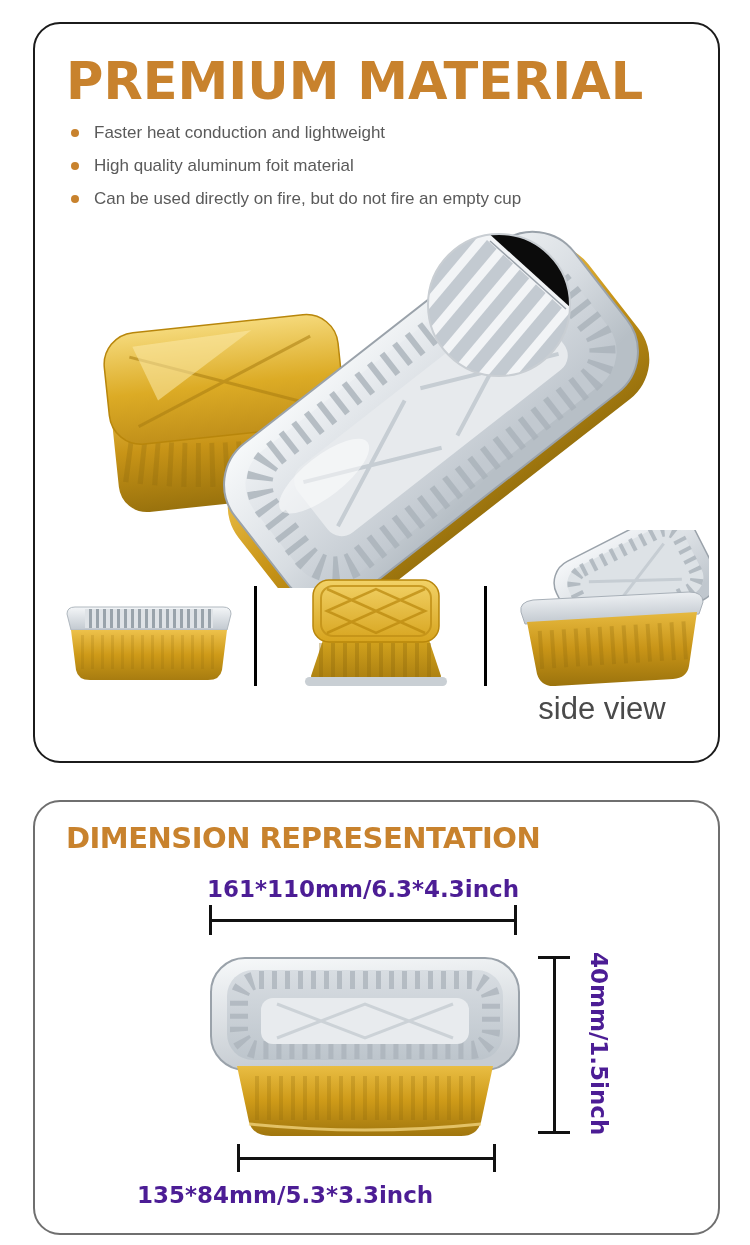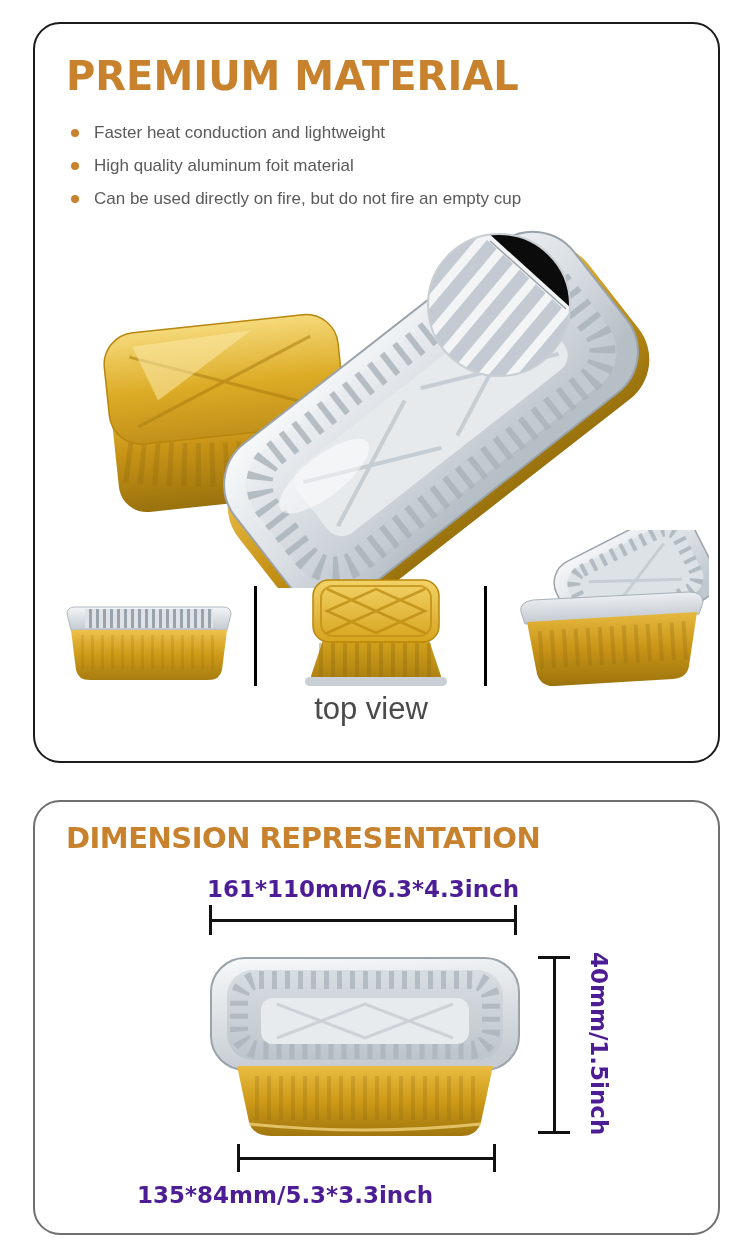--- a/index.html
+++ b/index.html
@@ -7,21 +7,21 @@
     width:750px;height:1245px;position:relative;background:#ffffff;
     font-family:"Liberation Sans", sans-serif;overflow:hidden;
   }
   .panel{position:absolute;left:33px;width:683px;background:#ffffff;border-radius:27px;}
   .panel-1{top:22px;height:737px;border:2px solid #1b1b1b;}
   .panel-2{top:800px;height:431px;border:2px solid #6f6f6f;}
   .section-title{
     position:absolute;left:31px;font-family:"DejaVu Sans", sans-serif;
     font-weight:700;color:#c8822d;white-space:nowrap;letter-spacing:0px;
   }
-  .panel-1 .section-title{top:30px;font-size:40px;line-height:44px;}
+  .panel-1 .section-title{top:36px;font-size:51px;line-height:44px;}
   .panel-2 .section-title{top:16px;font-size:29px;line-height:40px;letter-spacing:-0.5px;}
   .bullet-list{position:absolute;left:34px;top:98px;margin:0;padding:0;list-style:none;}
   .bullet-item{
     position:relative;padding-left:25px;margin-bottom:12px;
     font-size:17px;line-height:21px;color:#5a5a5a;white-space:nowrap;
   }
   .bullet-dot{
     position:absolute;left:2px;top:7px;width:8px;height:8px;border-radius:50%;
     background:#c8822d;
   }
@@ -218,21 +218,21 @@
       <rect x="70" y="21" width="116" height="66" rx="15" fill="none" stroke="#A9B1B9" stroke-width="13" stroke-dasharray="4 7" opacity="0.8"></rect>
       <path d="M86,34 L170,74 M170,34 L86,74" stroke="#C6CDD3" stroke-width="3"></path>
     </g>
 
     <path d="M14,88 L182,78 L176,102 L22,112 Z" fill="#6D7277"></path>
     <path d="M8,82 Q6,72 20,70 L176,62 Q190,62 190,72 L186,84 L12,94 Z" fill="url(#s-silv)" stroke="#A8B0B8" stroke-width="1"></path>
     <path d="M14,92 L184,82 L176,136 Q174,148 160,149 L42,156 Q28,157 24,144 Z" fill="url(#s-gold)"></path>
     <path d="M26,120 L178,110" stroke="#8F6A0C" stroke-width="38" stroke-dasharray="4 8" opacity="0.28"></path>
   </svg>
 
-  <div class="view-label label-top">top view</div>
+  <div class="view-label label-side">side view</div>
 </div>
 
 <div class="panel panel-2">
 
   <div class="section-title">DIMENSION REPRESENTATION</div>
 
   <div class="dim-text dim-top-text">161*110mm/6.3*4.3inch</div>
 
   <div class="dim-line dim-h dim-top-line">
     <span class="bar"></span>

